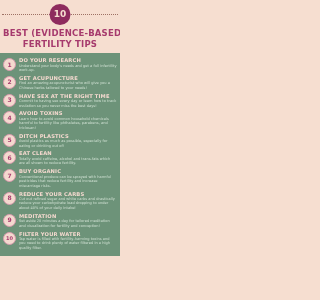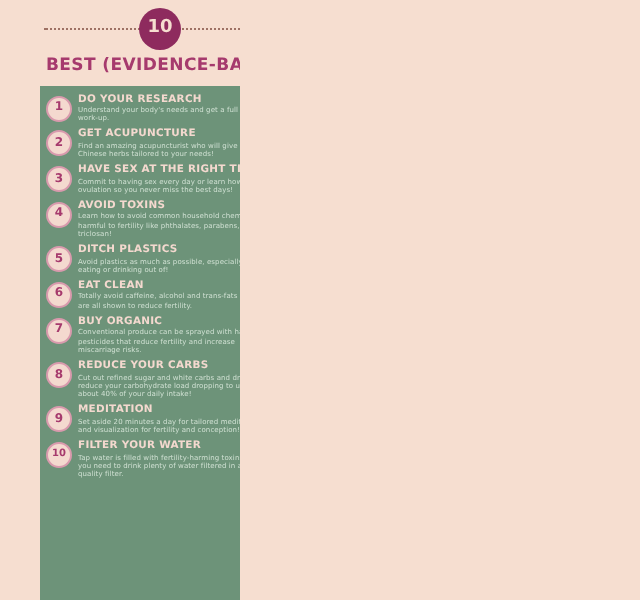--- a/index.html
+++ b/index.html
@@ -8,26 +8,25 @@
   }
   body {
     width: 120px;
     height: 300px;
     overflow: hidden;
     background: #f6ded0;
     font-family: "DejaVu Sans", sans-serif;
   }
   .infographic {
     width: 120px;
-    height: 300px;
+    height: 256px;
     position: relative;
     background: #f6ded0;
     display: flex;
     flex-direction: column;
-    margin-left: 20px;
   }
 
   
   .header {
     background: #f6ded0;
     padding-top: 3px;
     flex: 0 0 auto;
     position: relative;
   }
   .badge-row {
@@ -133,20 +132,21 @@
 
 <div class="infographic">
 
   <div class="header">
     <div class="badge-row">
       <div class="dotted-rule"></div>
       <div class="badge">10</div>
     </div>
     <div class="title">
       <span class="line">BEST (EVIDENCE-BASED)</span>
+      <span class="line">FERTILITY TIPS</span>
     </div>
   </div>
 
   <div class="panel">
 
     <div class="tip">
       <div class="bullet">1</div>
       <div class="tip-text">
         <div class="tip-title">DO YOUR RESEARCH</div>
         <div class="tip-body">Understand your body's needs and get a full infertility work-up.</div>

